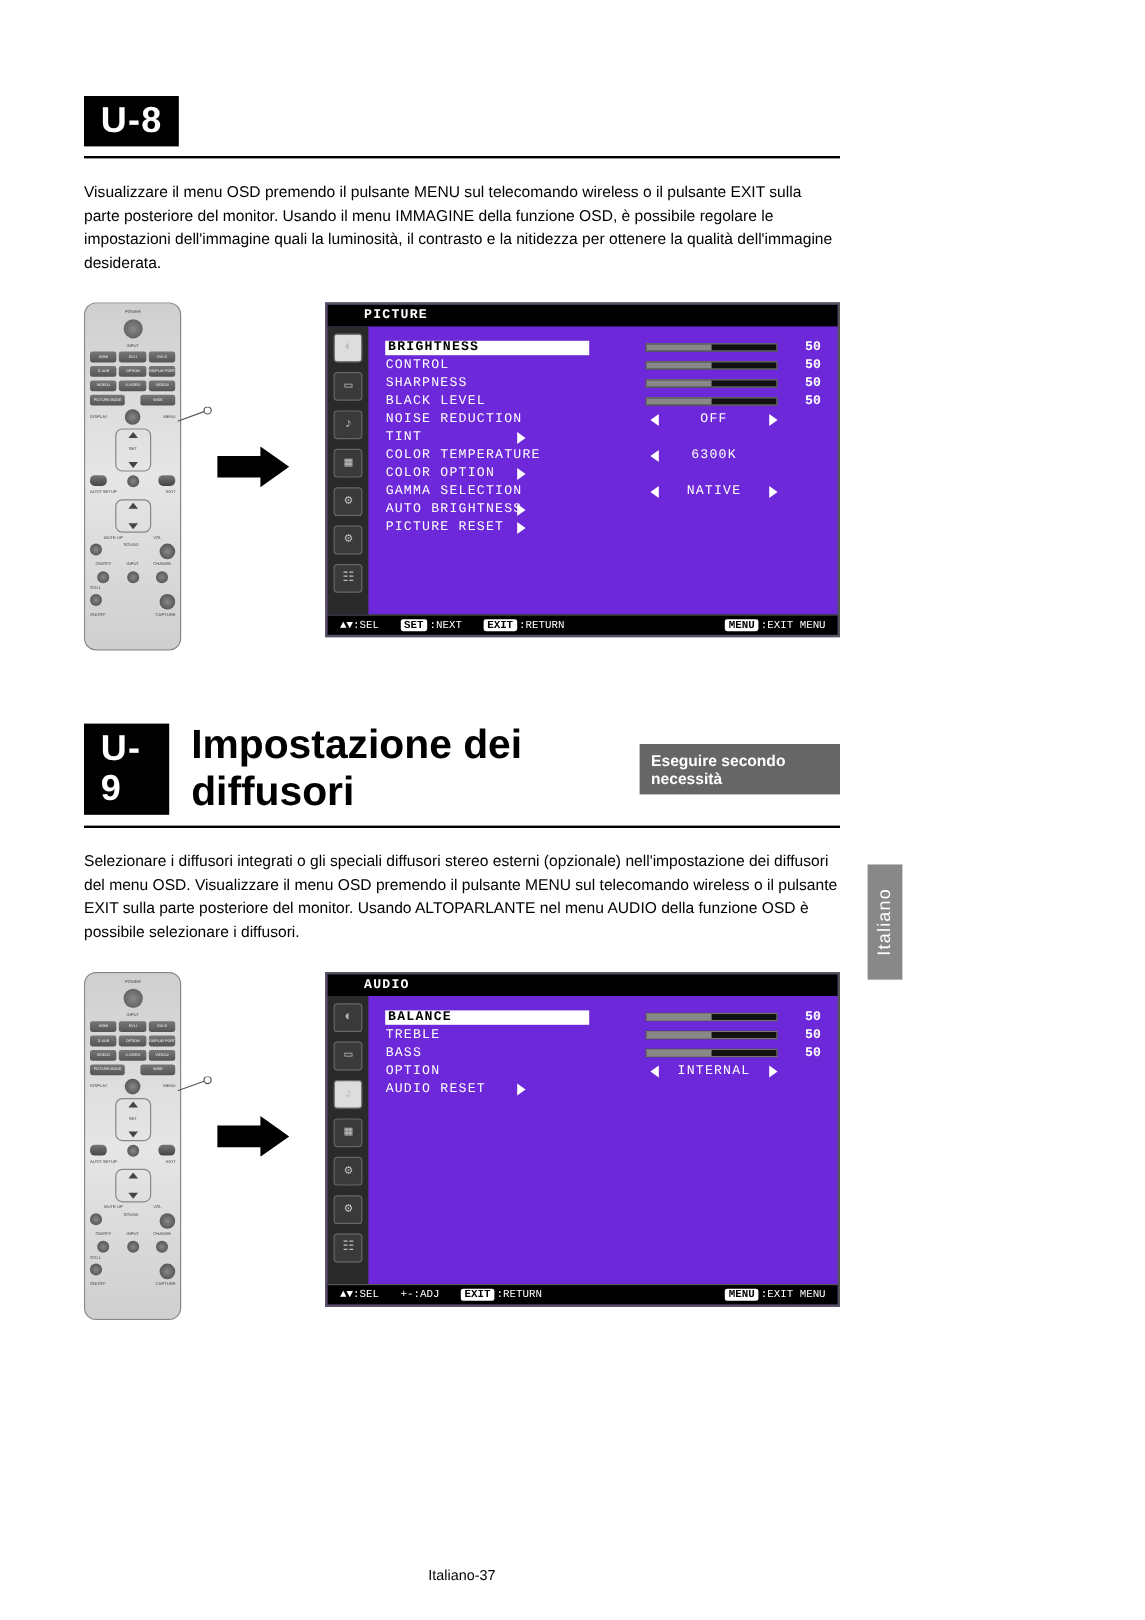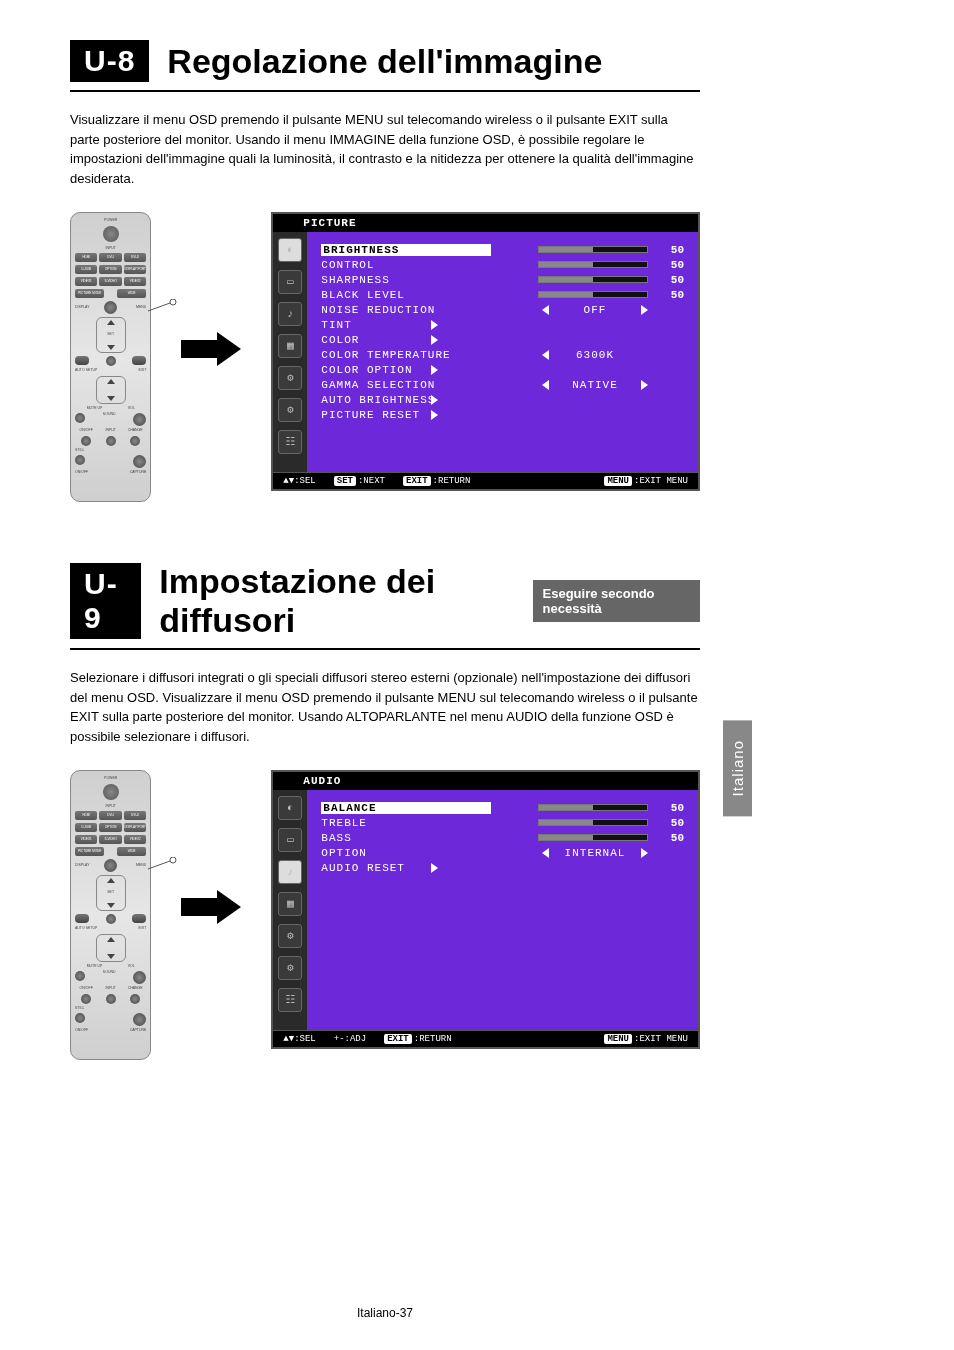--- a/index.html
+++ b/index.html
@@ -1,17 +1,17 @@
 <!DOCTYPE html>
 <html><head>
 <meta charset="utf-8">
 <style>
   * { box-sizing: border-box; margin: 0; padding: 0; }
   html, body { width: 954px; height: 1350px; background: #fff; font-family: Arial, Helvetica, sans-serif; color: #000; }
-  .page { position: relative; width: 770px; height: 1350px; padding: 40px 70px 40px 70px; }
+  .page { position: relative; width: 770px; height: 1350px; padding: 80px 70px 40px 70px; }
   .section-heading { display: flex; align-items: center; gap: 18px; margin-bottom: 8px; }
   .badge-box { background: #000; color: #fff; font-size: 30px; font-weight: bold; padding: 4px 14px; letter-spacing: 1px; }
   .heading-title { font-size: 34px; font-weight: bold; }
   .heading-note { background: #666; color: #fff; font-size: 13px; font-weight: bold; padding: 6px 10px; margin-left: auto; }
   .heading-rule { border: 0; border-top: 2px solid #000; margin-bottom: 18px; }
   .body-text { font-size: 13px; line-height: 1.5; margin-bottom: 24px; }
   .illustration-row { display: flex; align-items: flex-start; gap: 30px; margin-bottom: 60px; }
   .remote { width: 90px; height: 290px; background: linear-gradient(#cfcfcf,#e6e6e6,#cfcfcf); border:1px solid #888; border-radius:10px; padding:6px 4px; display:flex; flex-direction:column; gap:3px; font-size:4px; color:#333; position:relative; }
   .remote .pwr { width:16px; height:16px; border-radius:50%; background:radial-gradient(#888,#555); margin:0 auto 2px; position:relative;}
   .remote .label { font-size:3.5px; text-align:center; color:#444; line-height:1; }
@@ -52,21 +52,20 @@
   .icon-slot { font-size:11px; line-height:1; color:#bbb;}
 </style>
 </head>
 <body>
 
 <div class="page">
 
   <div>
     <div class="section-heading">
       <span class="badge-box">U-8</span>
-      <span class="heading-title">Regolazione dell'immagine</span>
     </div>
     <hr class="heading-rule">
     <p class="body-text">Visualizzare il menu OSD premendo il pulsante MENU sul telecomando wireless o il pulsante EXIT sulla parte posteriore del monitor. Usando il menu IMMAGINE della funzione OSD, è possibile regolare le impostazioni dell'immagine quali la luminosità, il contrasto e la nitidezza per ottenere la qualità dell'immagine desiderata.</p>
 
     <div class="illustration-row">
 
       <div class="remote" id="remote1">
           <div class="label">POWER</div>
           <div class="pwr"></div>
           <div class="label">INPUT</div>
@@ -231,26 +230,20 @@
                 <span class="osd-name">NOISE REDUCTION</span>
                 <div class="osd-ctrl">
                   <span class="tri-l"></span>
                   <span class="osd-choice">OFF</span>
                   <span class="tri-r"></span>
                   <span class="osd-val"></span>
                 </div>
               </div>
               <div class="osd-row ">
                 <span class="osd-name">TINT</span>
-                <div class="osd-ctrl">
-                  <span class="tri-r" style="margin-right:auto; margin-left:-60px"></span>
-                </div>
-              </div>
-              <div class="osd-row ">
-                <span class="osd-name">COLOR</span>
                 <div class="osd-ctrl">
                   <span class="tri-r" style="margin-right:auto; margin-left:-60px"></span>
                 </div>
               </div>
               <div class="osd-row ">
                 <span class="osd-name">COLOR TEMPERATURE</span>
                 <div class="osd-ctrl">
                   <span class="tri-l"></span>
                   <span class="osd-choice">6300K</span>
                   <span style="width:7px"></span>

